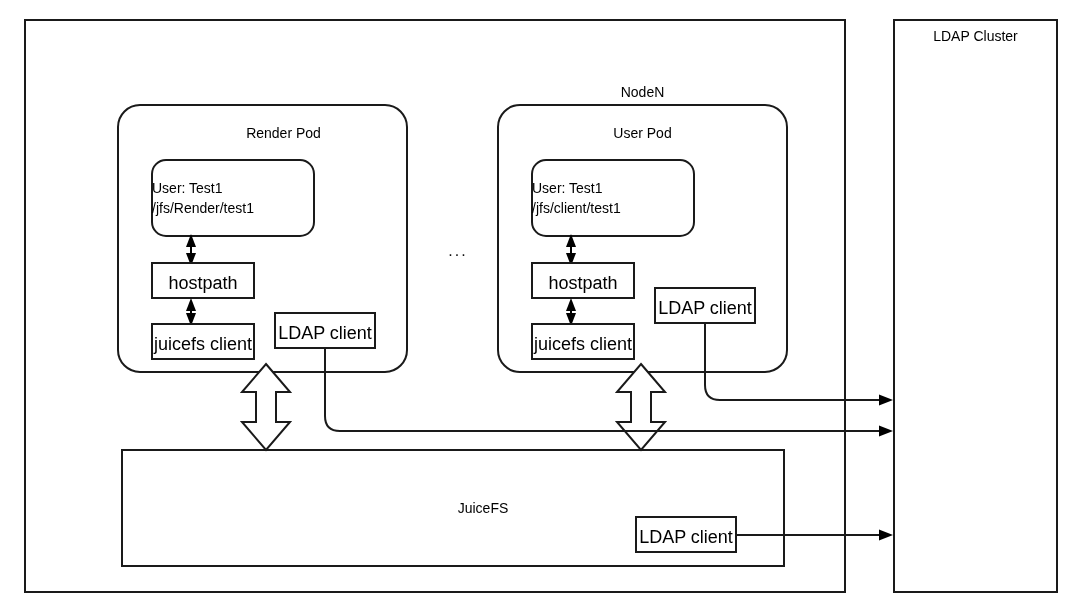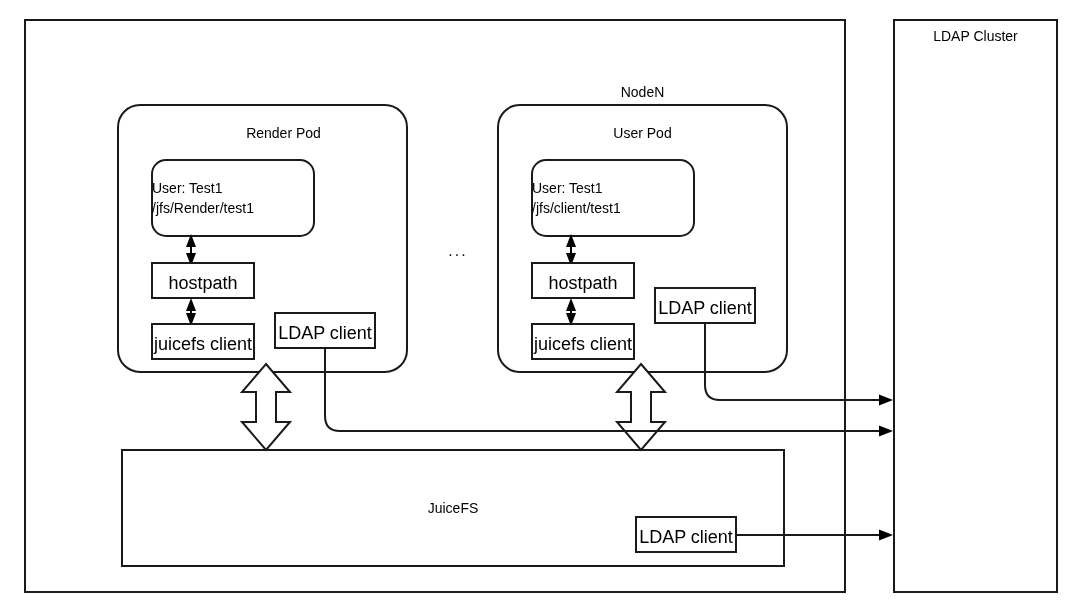--- a/index.html
+++ b/index.html
@@ -145,19 +145,19 @@
   <div class="userbox-text" style="left:532px; top:198px; width:162px;">/jfs/client/test1</div>
 
   <div class="box-text" style="left:532px; top:272px; width:102px;">hostpath</div>
 
   <div class="box-text" style="left:530px; top:333px; width:106px;">juicefs client</div>
 
   <div class="box-text" style="left:655px; top:297px; width:100px;">LDAP client</div>
 
   <div class="ellipsis" style="left:435px; top:241px; width:46px;">...</div>
 
-  <div class="region-title" style="left:122px; top:500px; width:662px;">JuiceFS</div>
+  <div class="region-title" style="left:122px; top:500px; width:662px;padding-left:30px;">JuiceFS</div>
 
   <div class="box-text" style="left:636px; top:526px; width:100px;">LDAP client</div>
 
   <div class="panel-title" style="left:894px; top:28px; width:163px;">LDAP Cluster</div>
 
 </div>
 
 </body></html>

